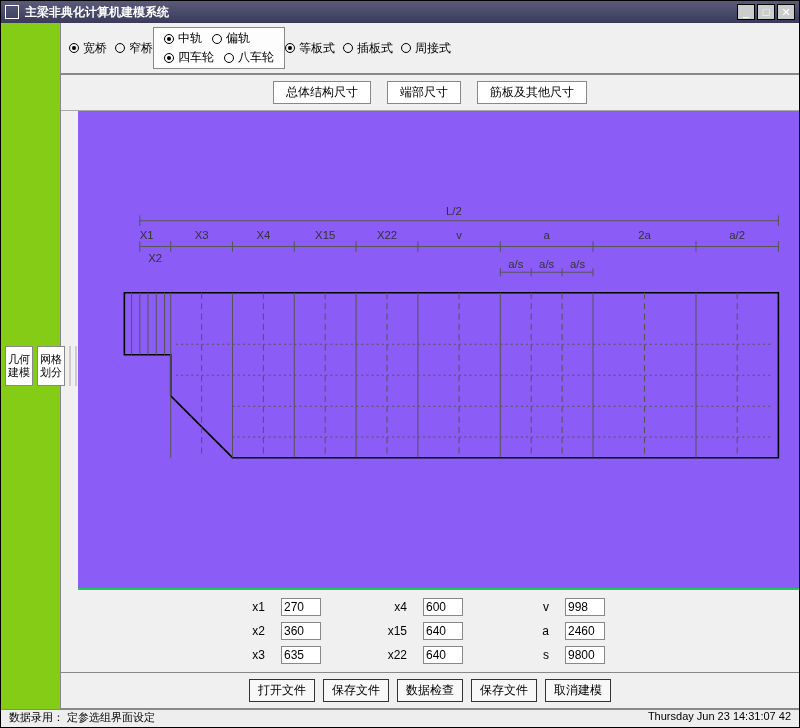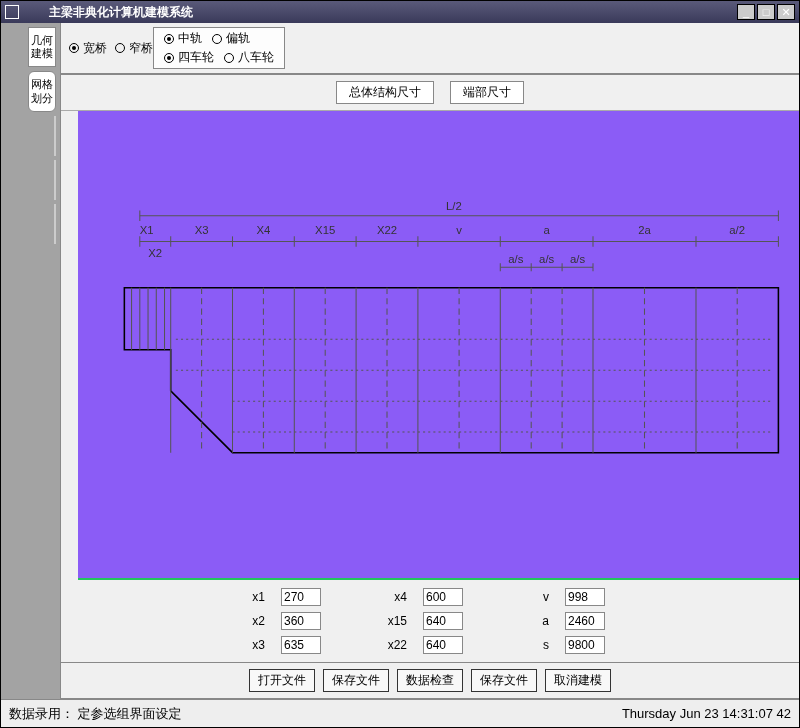--- a/index.html
+++ b/index.html
@@ -18,42 +18,41 @@
     flex-direction: column;
     background: #f0f0f0;
   }
   .titlebar {
     display: flex;
     align-items: center;
     height: 22px;
     background: linear-gradient(#5a5a7a, #3a3a5a);
     color: #fff;
     padding: 0 4px;
-    gap: 24px;
   }
   .titlebar-icon { width: 14px; height: 14px; border: 1px solid #fff; margin-right: 6px; }
   .titlebar-text { flex: 1; font-weight: bold; }
   .win-controls { display: flex; gap: 2px; }
   .win-btn {
     width: 18px; height: 16px;
     border: 1px solid #000;
     background: #ccc;
     display: flex; align-items: center; justify-content: center;
     font-size: 11px; cursor: pointer;
   }
   .menubar { display: flex; gap: 12px; padding: 2px 8px; background: #eee; border-bottom: 1px solid #888; }
   .menu-item { cursor: pointer; }
 
   .body-area { flex: 1; display: flex; overflow: hidden; }
 
   .sidebar {
     width: 60px;
     border-right: 1px solid #888;
-    background: #a3a3a3;
-    display: flex; flex-direction: column; align-items: flex-end;
+    background: #84cc16;
+    display: flex; flex-direction: row; align-items: center;
     padding: 4px;
     gap: 4px;
   }
   .side-btn {
     border: 1px solid #888;
     background: #fff;
     text-align: center;
     padding: 6px 2px;
     font-size: 11px;
     cursor: pointer;
@@ -140,26 +139,26 @@
     border-bottom: 1px solid #888;
   }
   .action-btn {
     border: 1px solid #333;
     padding: 2px 8px;
     background: #f8f8f8;
     cursor: pointer;
   }
 
   .statusbar {
-    height: 28px;
+    height: 18px;
     border-top: 1px solid #888;
-    display: flex; align-items: center; justify-content: space-between;
+    display: flex; align-items: flex-start; justify-content: space-between;
     padding: 0 8px;
     background: #eee;
-    font-size: 13px;
+    font-size: 11px;
   }
 </style>
 </head>
 <body>
 
 <div class="window">
 
   <div class="titlebar">
     <div class="titlebar-icon"></div>
     <div class="titlebar-text">主梁非典化计算机建模系统</div>
@@ -169,21 +168,21 @@
       <div class="win-btn">✕</div>
     </div>
   </div>
 
 
   <div class="body-area">
 
     <div class="sidebar">
       <div class="side-btn" style="white-space:pre;">几何
 建模</div>
-      <div class="side-btn" style="white-space:pre;border-radius:6px;">网格
+      <div class="side-btn" style="white-space:pre;">网格
 划分</div>
       <div class="side-slot"></div>
       <div class="side-slot"></div>
       <div class="side-slot"></div>
     </div>
 
     <div class="main-area">
 
       <div class="top-options">
         <div class="radio-group">
@@ -211,25 +210,40 @@
             <span class="radio checked">
                 <span class="dot"></span>
                 <span>四车轮</span>
               </span>
             <span class="radio">
                 <span class="dot"></span>
                 <span>八车轮</span>
               </span>
           </span>
         </div>
+        <div class="radio-group">
+          <span class="radio checked">
+              <span class="dot"></span>
+              <span>等板式</span>
+            </span>
+          <span class="radio">
+              <span class="dot"></span>
+              <span>插板式</span>
+            </span>
+          <span class="radio">
+              <span class="dot"></span>
+              <span>周接式</span>
+            </span>
+        </div>
       </div>
 
       <div class="tabs-row">
         <div class="tab-btn">总体结构尺寸</div>
         <div class="tab-btn">端部尺寸</div>
+        <div class="tab-btn">筋板及其他尺寸</div>
       </div>
 
       <div class="diagram-box">
         <svg class="diagram" viewBox="0 0 700 310">
 
           <line class="grid" x1="60" y1="30" x2="680" y2="30"></line>
           <line class="grid" x1="60" y1="25" x2="60" y2="35"></line>
           <line class="grid" x1="680" y1="25" x2="680" y2="35"></line>
           <text class="dim" x="365" y="24" text-anchor="middle">L/2</text>
 

